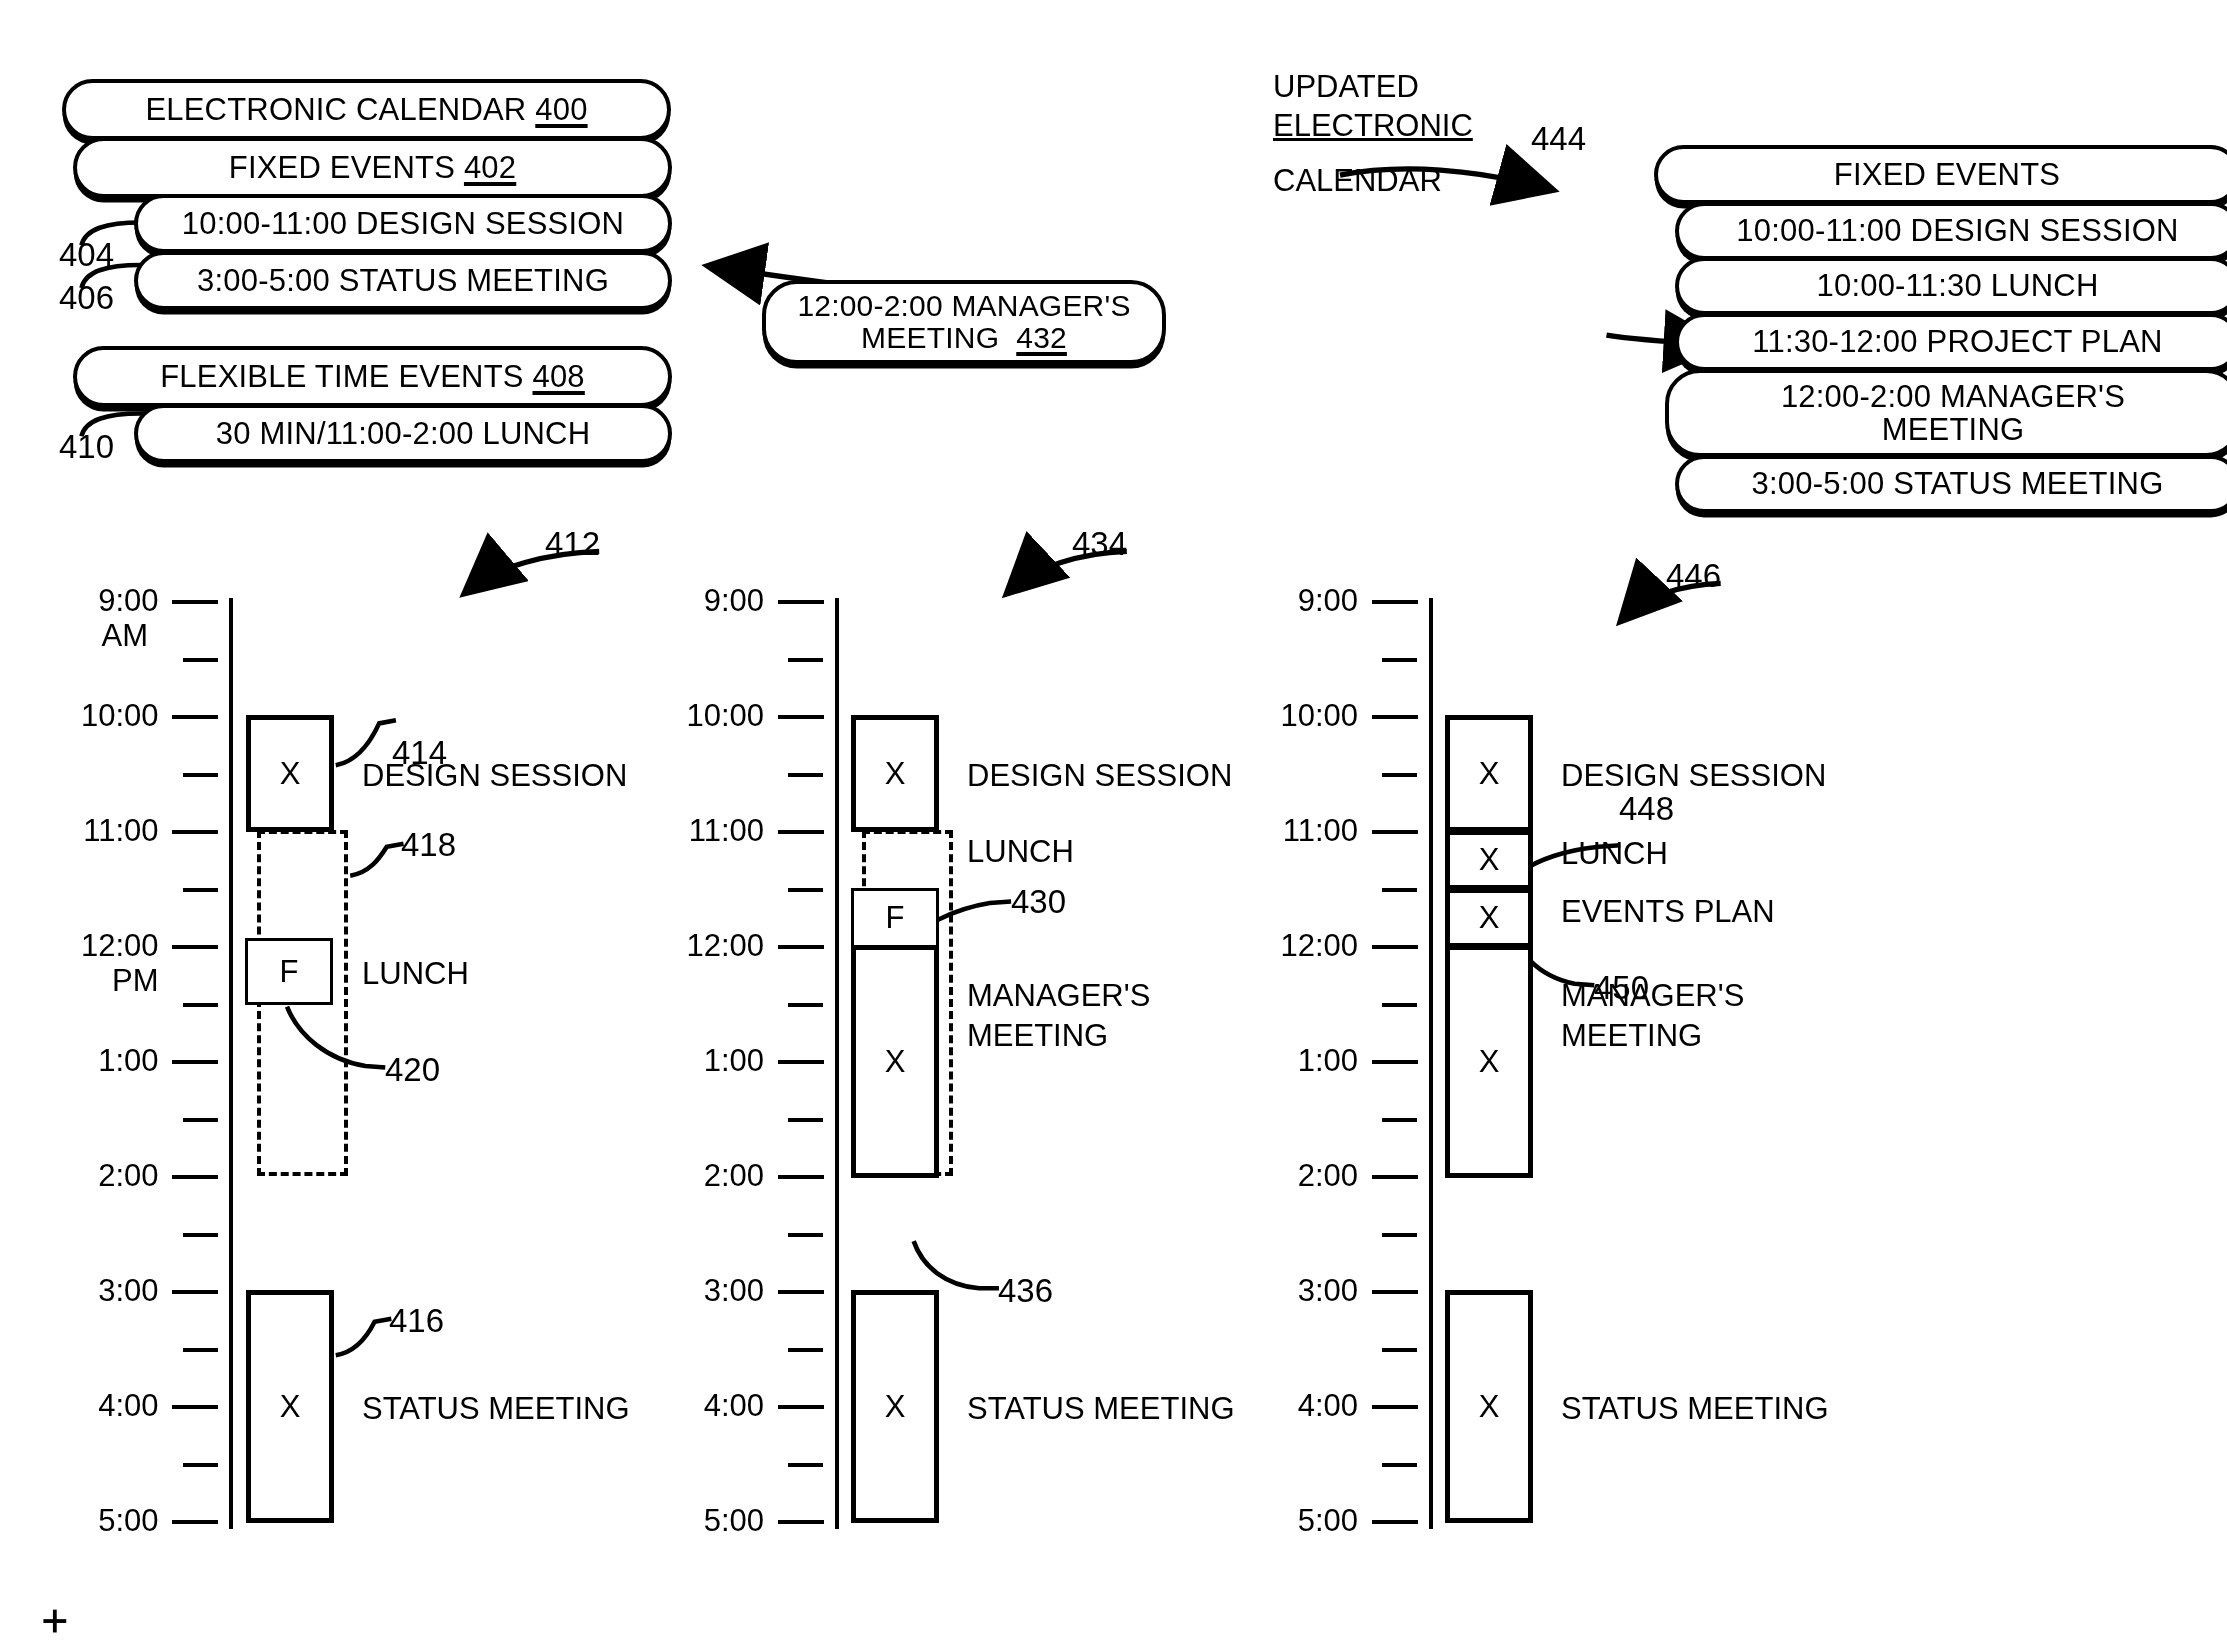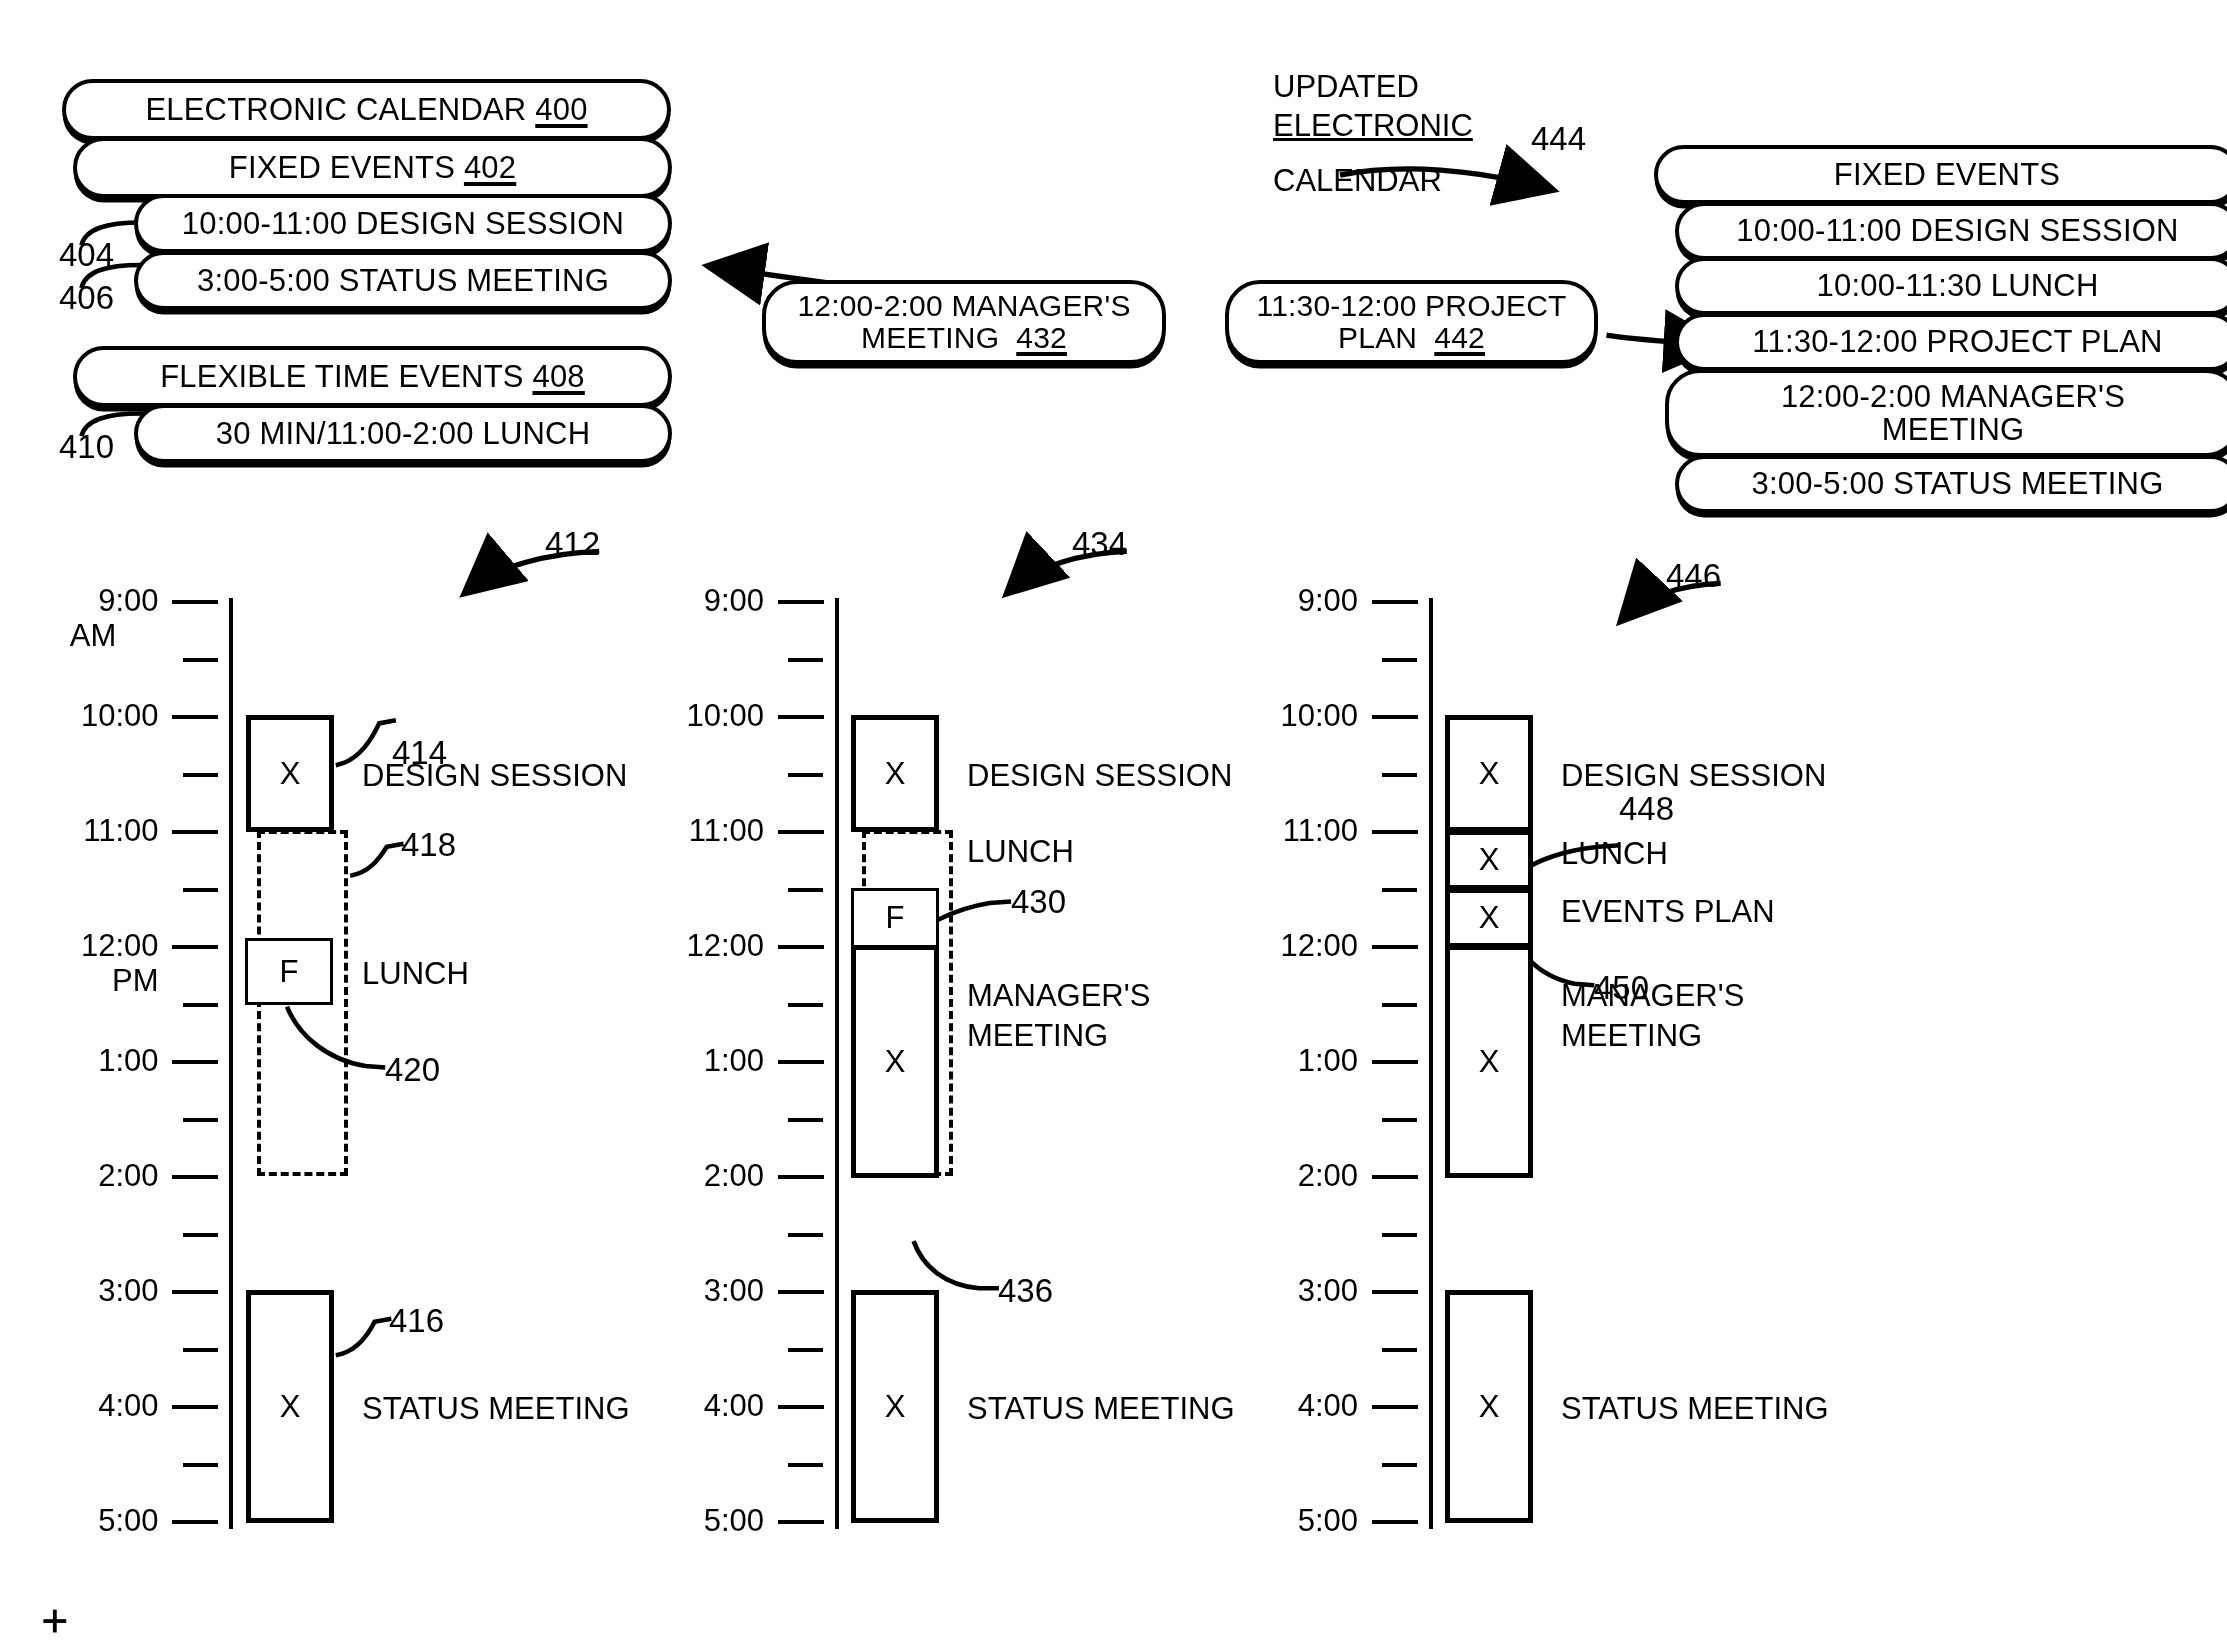--- a/index.html
+++ b/index.html
@@ -111,24 +111,20 @@
   <div class="pill shadow f40" style="left:134px;top:404px;width:538px;height:59px;align-items:center;">
     <span class="t">30 MIN/11:00-2:00  LUNCH</span>
   </div>
   <div class="refnum" style="left:59px;top:428px;">410</div>
 
   <div class="pill shadow f38" style="left:762px;top:280px;width:404px;height:84px;flex-direction:column;">
     <span class="t">12:00-2:00 MANAGER'S</span>
     <span class="t"><span>MEETING</span>&nbsp;&nbsp;<span class="ul">432</span></span>
   </div>
 
-  <div class="pill shadow f38" style="left:1225px;top:280px;width:373px;height:84px;flex-direction:column;">
-    <span class="t">11:30-12:00 PROJECT</span>
-    <span class="t"><span>PLAN</span>&nbsp;&nbsp;<span class="ul">442</span></span>
-  </div>
 
   <div class="lbl" style="left:1273px;top:69px;">UPDATED</div>
   <div class="lbl" style="left:1273px;top:108px;text-decoration:underline;">ELECTRONIC</div>
   <div class="lbl" style="left:1273px;top:163px;">CALENDAR</div>
   <div class="refnum" style="left:1531px;top:120px;">444</div>
 
   <div class="pill shadow f40" style="left:1654px;top:145px;width:586px;height:59px;">
     <span class="t">FIXED EVENTS</span>
   </div>
 
@@ -172,21 +168,21 @@
     <div class="tick" style="left:183px;top:1118px;width:35px;"></div>
     <div class="tick" style="left:172px;top:1175px;width:46px;"></div>
     <div class="tick" style="left:183px;top:1233px;width:35px;"></div>
     <div class="tick" style="left:172px;top:1290px;width:46px;"></div>
     <div class="tick" style="left:183px;top:1348px;width:35px;"></div>
     <div class="tick" style="left:172px;top:1405px;width:46px;"></div>
     <div class="tick" style="left:183px;top:1463px;width:35px;"></div>
     <div class="tick" style="left:172px;top:1520px;width:46px;"></div>
 
     <div class="tick-lbl" style="left:30.5px;top:583px;width:128px;">9:00</div>
-    <div class="tick-lbl" style="left:29px;top:618px;width:128px;text-align:center;">AM</div>
+    <div class="tick-lbl" style="left:20px;top:618px;width:128px;">AM</div>
     <div class="tick-lbl" style="left:30.5px;top:698px;width:128px;">10:00</div>
     <div class="tick-lbl" style="left:30.5px;top:813px;width:128px;">11:00</div>
     <div class="tick-lbl" style="left:30.5px;top:928px;width:128px;">12:00</div>
     <div class="tick-lbl" style="left:30.5px;top:963px;width:128px;">PM</div>
     <div class="tick-lbl" style="left:30.5px;top:1043px;width:128px;">1:00</div>
     <div class="tick-lbl" style="left:30.5px;top:1158px;width:128px;">2:00</div>
     <div class="tick-lbl" style="left:30.5px;top:1273px;width:128px;">3:00</div>
     <div class="tick-lbl" style="left:30.5px;top:1388px;width:128px;">4:00</div>
     <div class="tick-lbl" style="left:30.5px;top:1503px;width:128px;">5:00</div>
 

